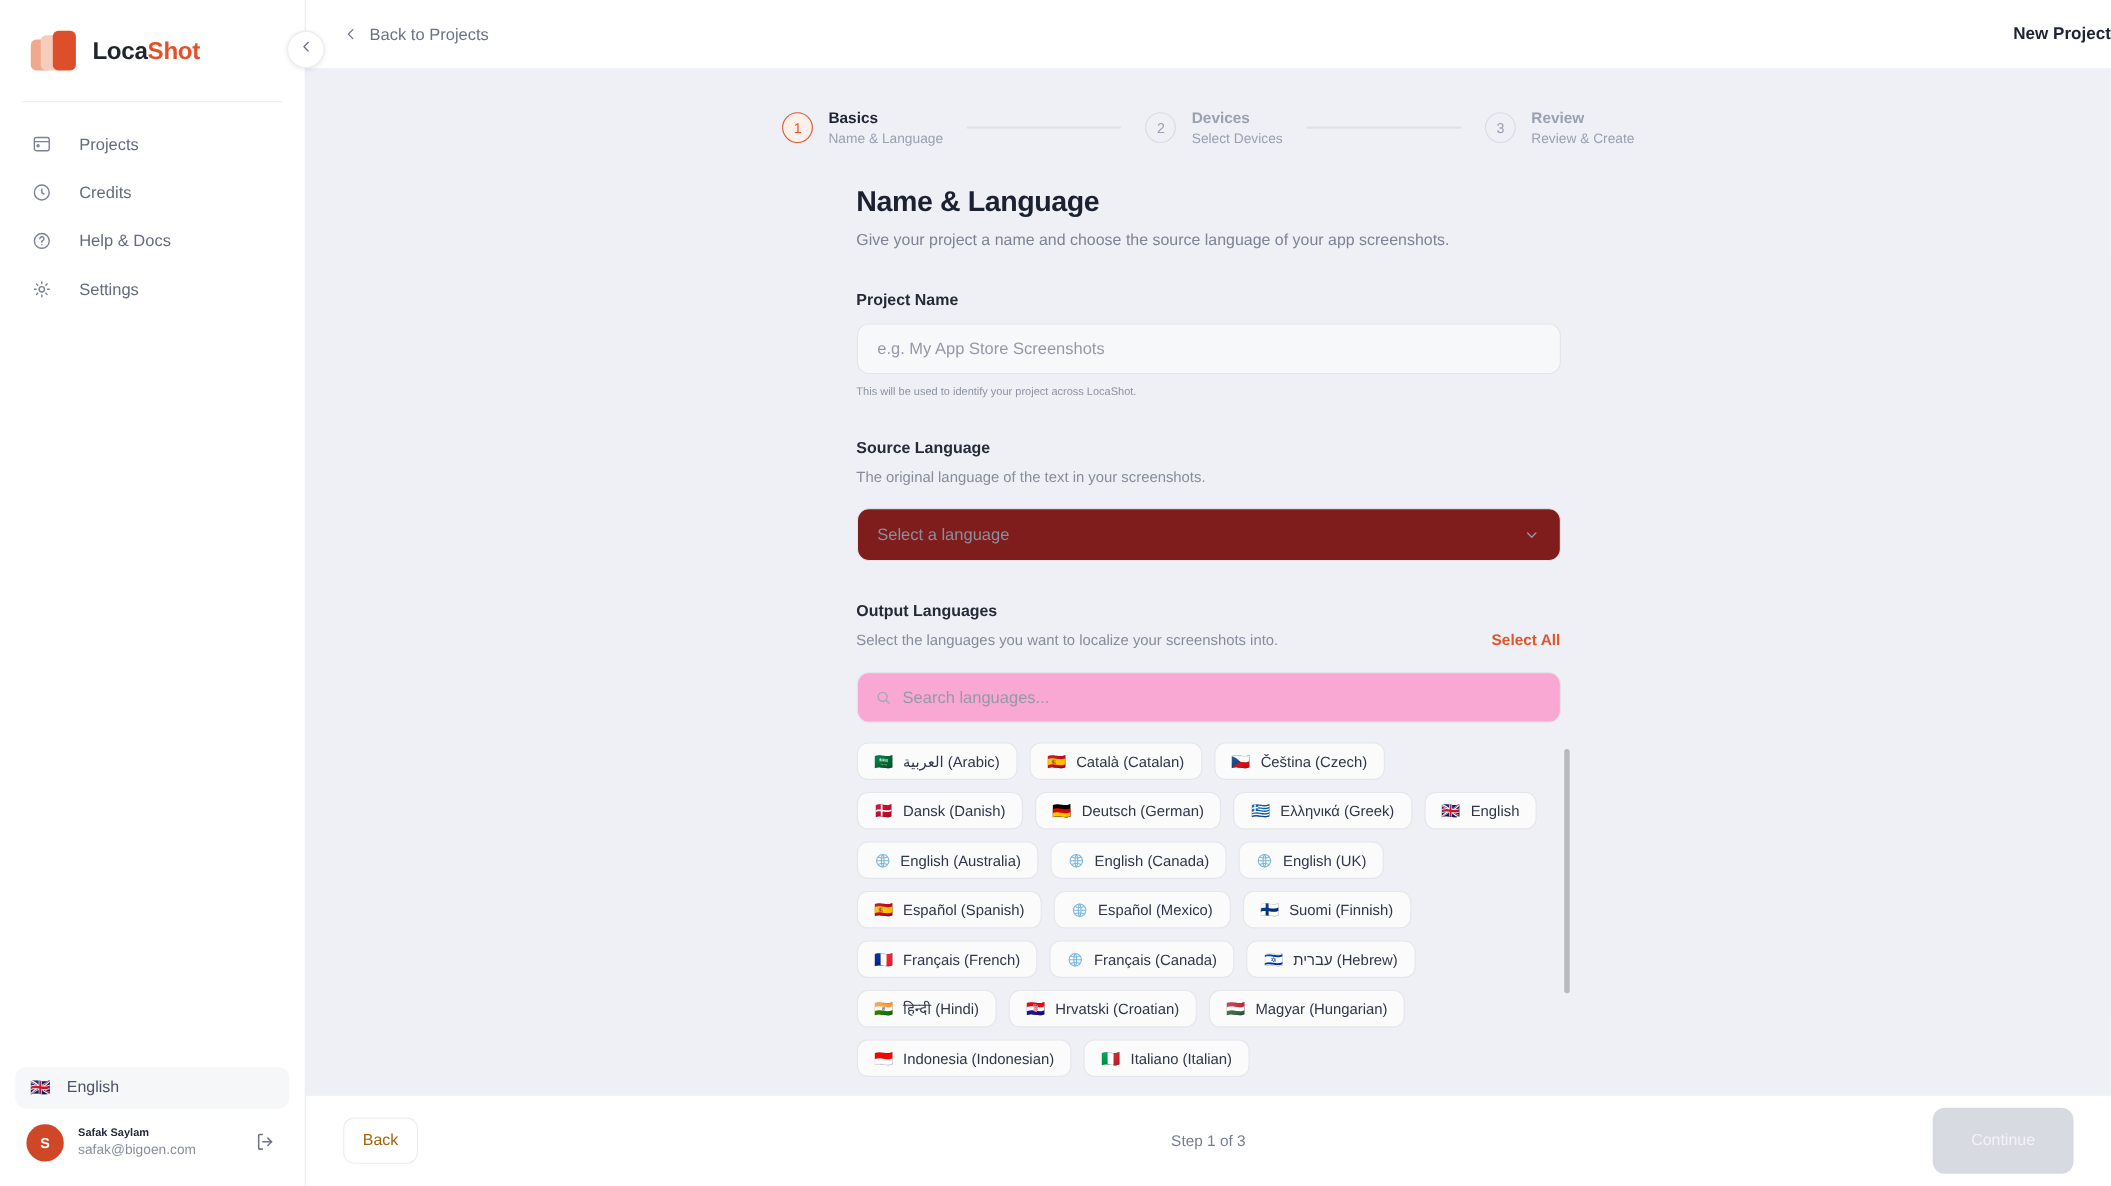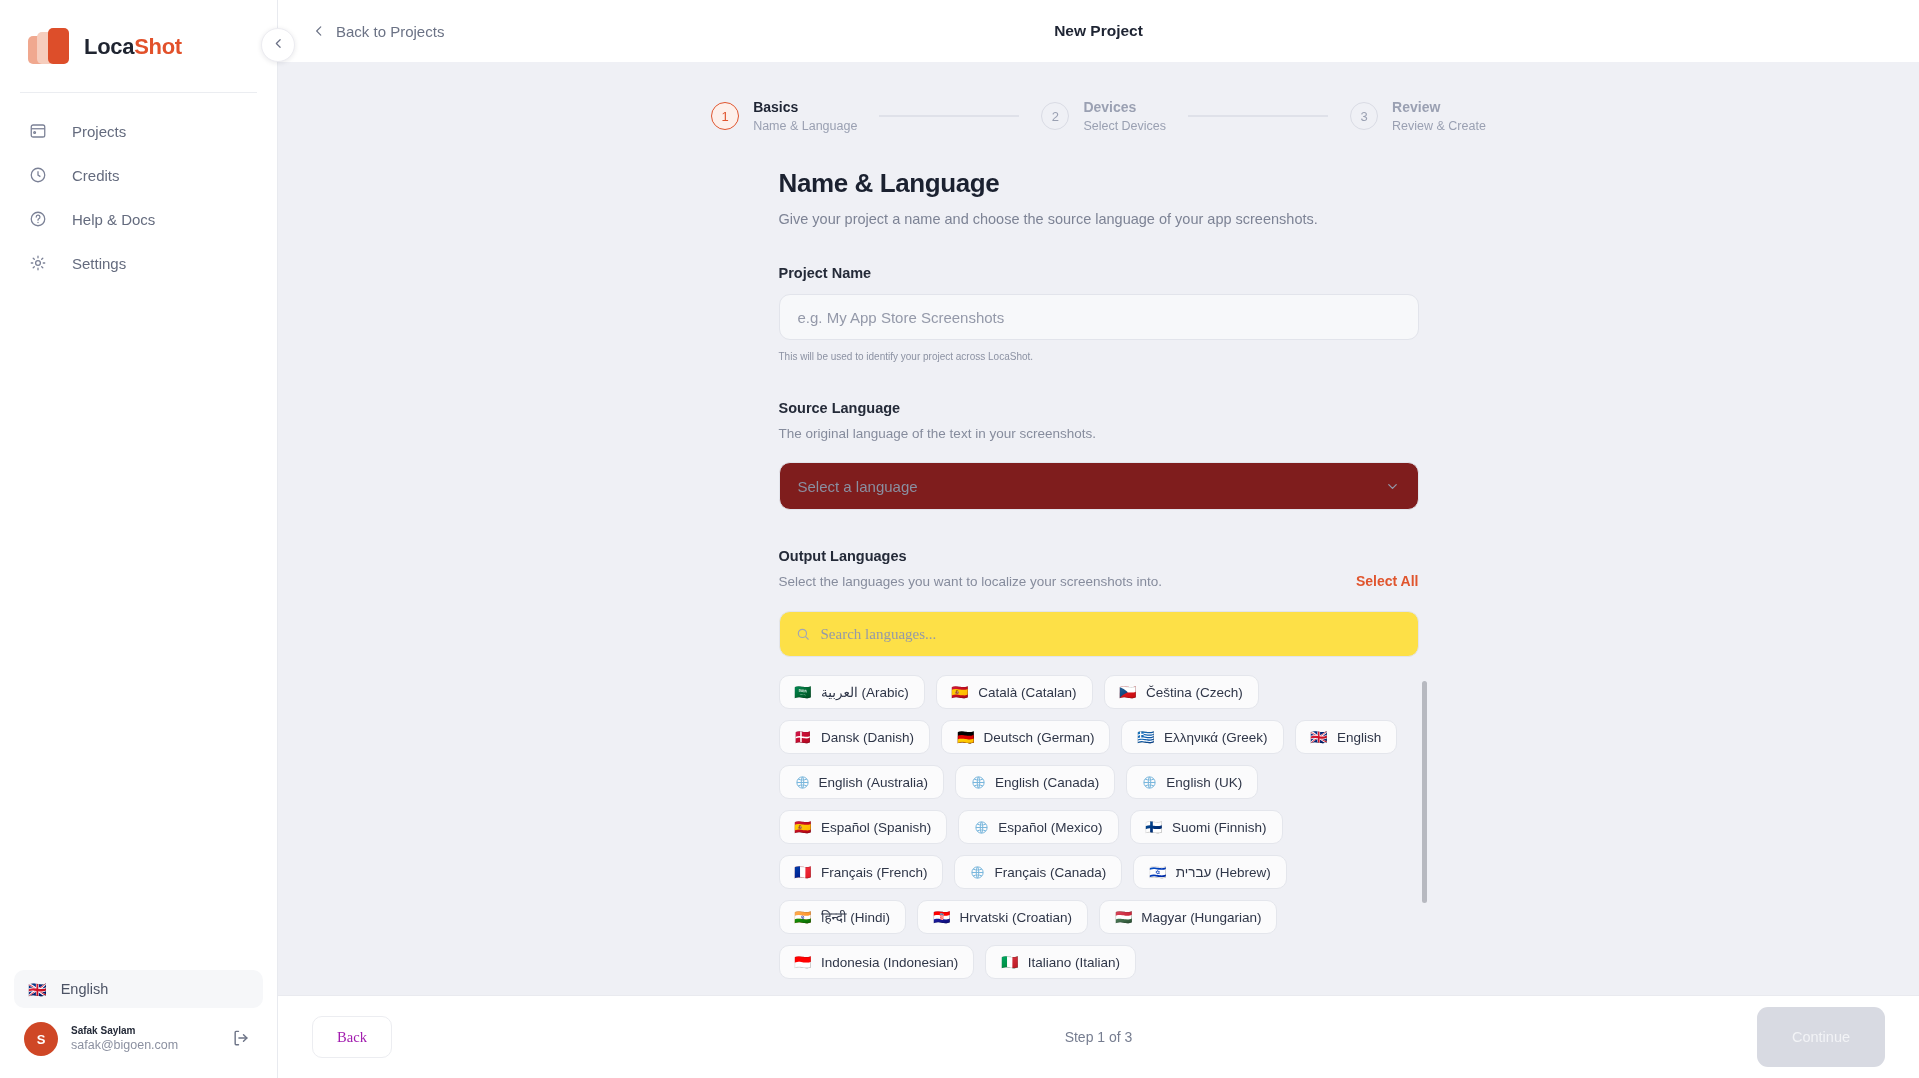--- a/index.html
+++ b/index.html
@@ -77,21 +77,21 @@
   
   .main { flex: 1 1 auto; display: flex; flex-direction: column; background: #eff0f5; min-width: 0; }
 
   .topbar {
     height: 62px; background: #ffffff; flex: 0 0 62px;
     display: flex; align-items: center; position: relative; padding: 0 34px;
   }
   .back-link { display: flex; align-items: center; gap: 10px; color: #6b7285; font-size: 15px; cursor: pointer; }
   .back-link .chev { width: 14px; height: 14px; display: block; }
   .top-title {
-    position: absolute; left: 0; right: 0; text-align: center;
+    position: absolute; left: 0; right: 0; text-align: right;
     font-size: 15.5px; font-weight: 700; color: #1e2433; pointer-events: none;
   }
 
   .content { flex: 1 1 auto; overflow: hidden; position: relative; }
 
   
   .stepper { display: flex; align-items: center; justify-content: center; padding: 36px 0 6px 0; }
   .step { display: flex; align-items: center; gap: 14px; }
   .step-num {
     width: 28px; height: 28px; border-radius: 50%;
@@ -134,23 +134,23 @@
   }
   .select .chev-d { width: 15px; height: 15px; color: #9298a9; }
 
   .out-head { display: flex; align-items: flex-end; justify-content: space-between; }
   .select-all { font-size: 14px; font-weight: 700; color: #e0552e; cursor: pointer; }
 
   .search-wrap { position: relative; margin-top: 22px; }
   .search-wrap .mag { position: absolute; left: 17px; top: 50%; transform: translateY(-50%); width: 14px; height: 14px; color: #a1a6b5; }
   .search-input {
     height: 46px; width: 100%;
-    border: 1px solid #e2e4eb; border-radius: 11px; background: #fde047;
+    border: 1px solid #e2e4eb; border-radius: 11px; background: #f9a8d4;
     padding: 0 18px 0 41px; font-size: 15px; color: #333a4b;
-    font-family: Liberation Serif, serif; outline: none;
+    font-family: Liberation Sans, sans-serif; outline: none;
   }
   .search-input::placeholder { color: #9499a9; }
 
   .chips-scroll { margin-top: 18px; position: relative; padding-right: 6px; }
   .chips { display: flex; flex-wrap: wrap; gap: 11px; }
   .chip {
     display: inline-flex; align-items: center; gap: 9px;
     height: 34px; padding: 0 15px;
     border: 1px solid #e4e6ec; border-radius: 10px;
     background: #fbfbfc; color: #2f3648; font-size: 13.5px;
@@ -160,23 +160,23 @@
   .chip .globe { width: 15px; height: 15px; color: #79b7dd; flex: 0 0 15px; }
   .vbar { position: absolute; right: -8px; top: 6px; width: 5px; height: 222px; background: #b7b9c0; border-radius: 3px; }
 
   
   .footer {
     height: 83px; flex: 0 0 83px; background: #ffffff;
     border-top: 1px solid #e9eaef;
     display: flex; align-items: center; padding: 0 34px; position: relative;
   }
   .btn-back {
-    width: 80px; height: 42px; border-radius: 10px;
+    width: 68px; height: 42px; border-radius: 10px;
     border: 1px solid #ecedf1; background: #ffffff;
-    color: #a21caf; font-size: 14.5px; font-family: Liberation Serif, serif;
+    color: #a16207; font-size: 14.5px; font-family: Liberation Sans, sans-serif;
     display: flex; align-items: center; justify-content: center; cursor: pointer;
   }
   .step-of { position: absolute; left: 0; right: 0; text-align: center; font-size: 14px; color: #767d90; pointer-events: none; }
   .btn-continue {
     margin-left: auto; width: 128px; height: 60px; border-radius: 11px;
     background: #d8dae2; color: #f2f3f6; border: none;
     font-size: 14.5px; font-family: inherit; cursor: pointer;
   }
 </style>
 </head>

